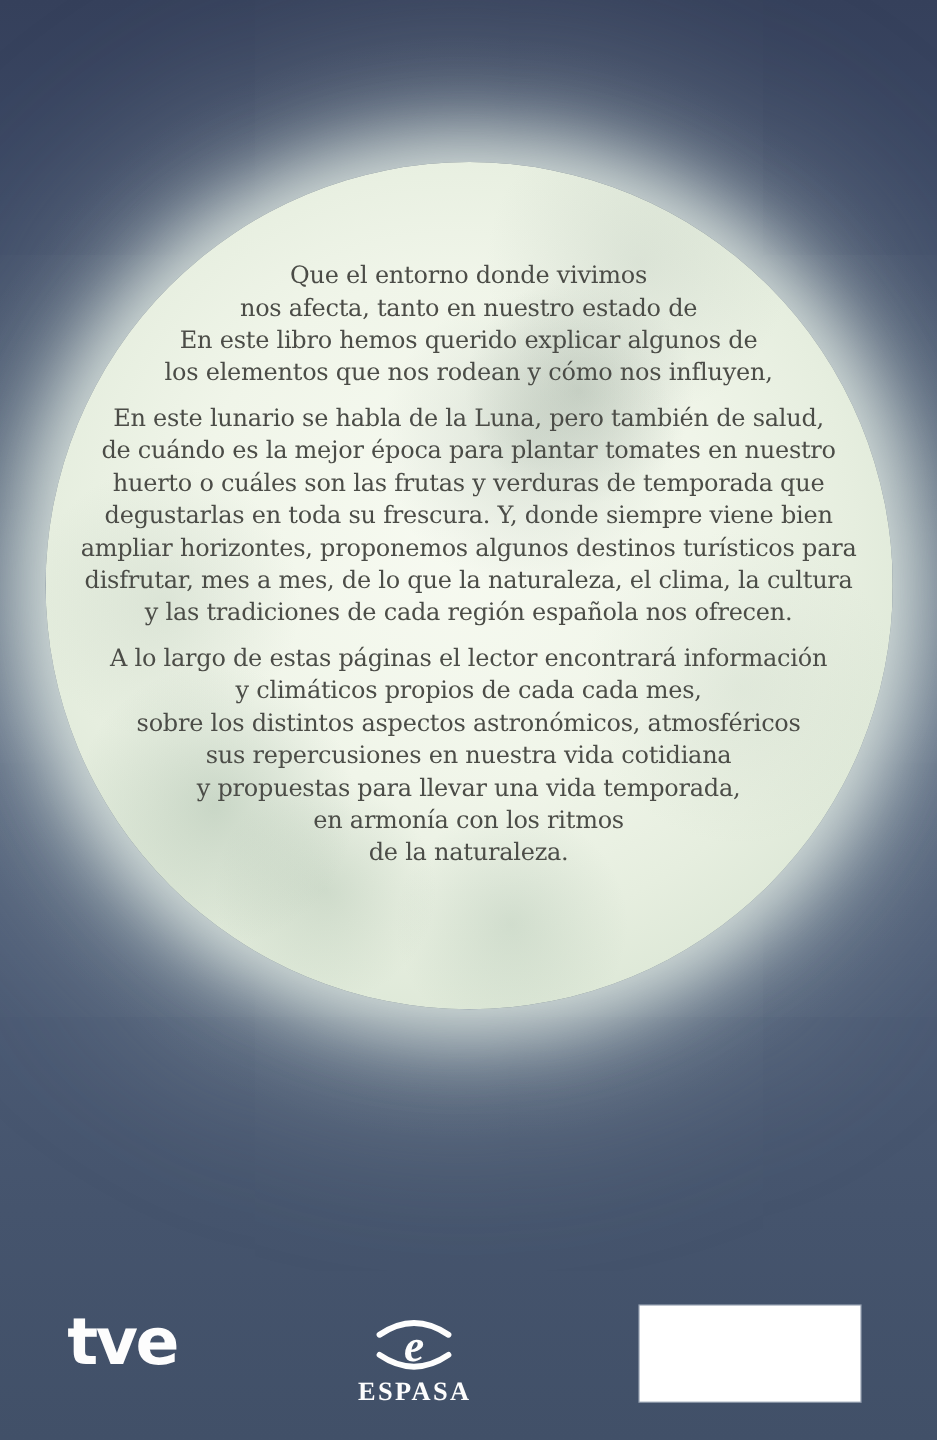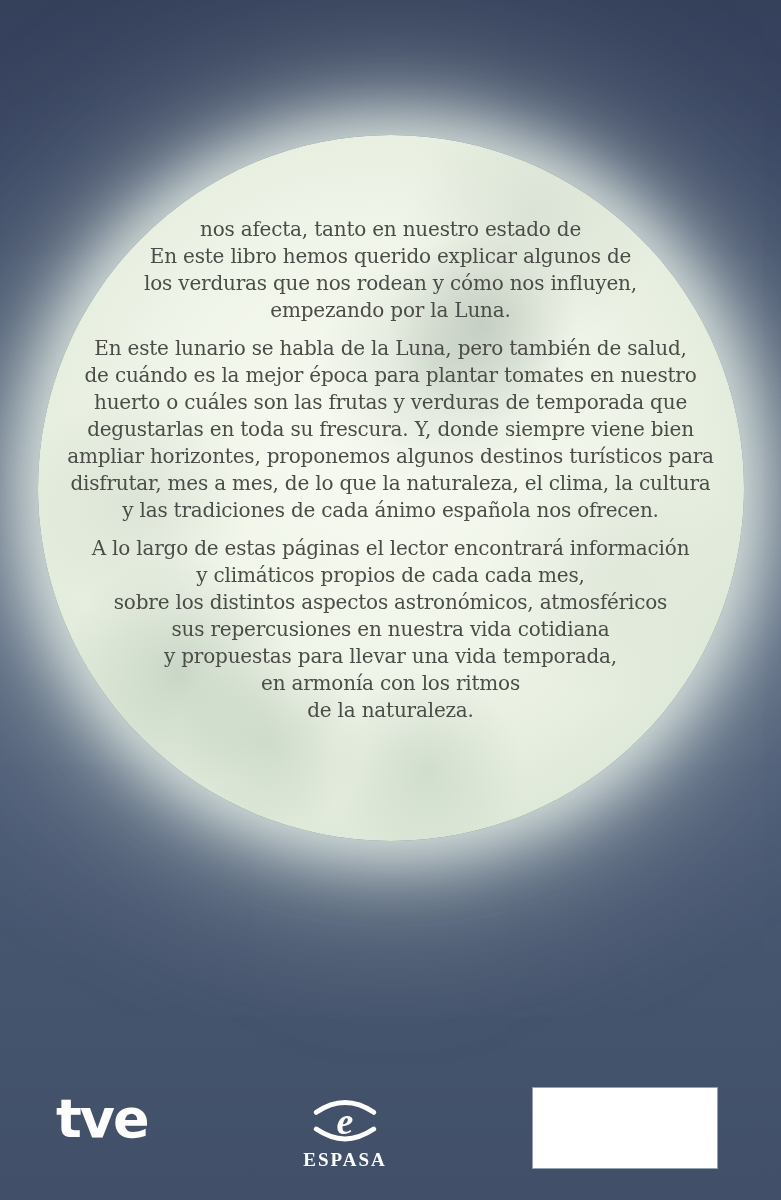--- a/index.html
+++ b/index.html
@@ -58,54 +58,55 @@
     letter-spacing:-2px;
   }
   .espasa-logo{
     position:absolute;left:297px;top:12px;width:96px;
     text-align:center;color:#fdfdfd;
   }
   .espasa-emblem{display:block;margin:0 auto;}
   .espasa-word{
     font-family:"Liberation Serif", serif;
     font-weight:bold;
-    font-size:19px;line-height:22px;
+    font-size:22px;line-height:22px;
     letter-spacing:2px;
     margin-top:1px;
+    text-align:right;
   }
   .barcode-box{
     position:absolute;left:533px;top:8px;width:184px;height:80px;
     background:#ffffff;
     box-shadow:0 0 0 1px #96a1b1;
   }
 </style>
 </head>
 <body>
 
 <div class="cover">
 
   <div class="sky-glow"></div>
 
   <div class="moon"></div>
 
   <div class="moon-text">
     <div class="para">
+        <div class="line">Que el entorno donde vivimos</div>
         <div class="line">nos afecta, tanto en nuestro estado de</div>
         <div class="line">En este libro hemos querido explicar algunos de</div>
-        <div class="line">los verduras que nos rodean y cómo nos influyen,</div>
-        <div class="line">empezando por la Luna.</div>
+        <div class="line">los elementos que nos rodean y cómo nos influyen,</div>
       </div>
     <div class="para">
         <div class="line">En este lunario se habla de la Luna, pero también de salud,</div>
         <div class="line">de cuándo es la mejor época para plantar tomates en nuestro</div>
         <div class="line">huerto o cuáles son las frutas y verduras de temporada que</div>
         <div class="line">degustarlas en toda su frescura. Y, donde siempre viene bien</div>
         <div class="line">ampliar horizontes, proponemos algunos destinos turísticos para</div>
         <div class="line">disfrutar, mes a mes, de lo que la naturaleza, el clima, la cultura</div>
-        <div class="line">y las tradiciones de cada ánimo española nos ofrecen.</div>
+        <div class="line">y las tradiciones de cada región española nos ofrecen.</div>
       </div>
     <div class="para">
         <div class="line">A lo largo de estas páginas el lector encontrará información</div>
         <div class="line">y climáticos propios de cada cada mes,</div>
         <div class="line">sobre los distintos aspectos astronómicos, atmosféricos</div>
         <div class="line">sus repercusiones en nuestra vida cotidiana</div>
         <div class="line">y propuestas para llevar una vida temporada,</div>
         <div class="line">en armonía con los ritmos</div>
         <div class="line">de la naturaleza.</div>
       </div>

